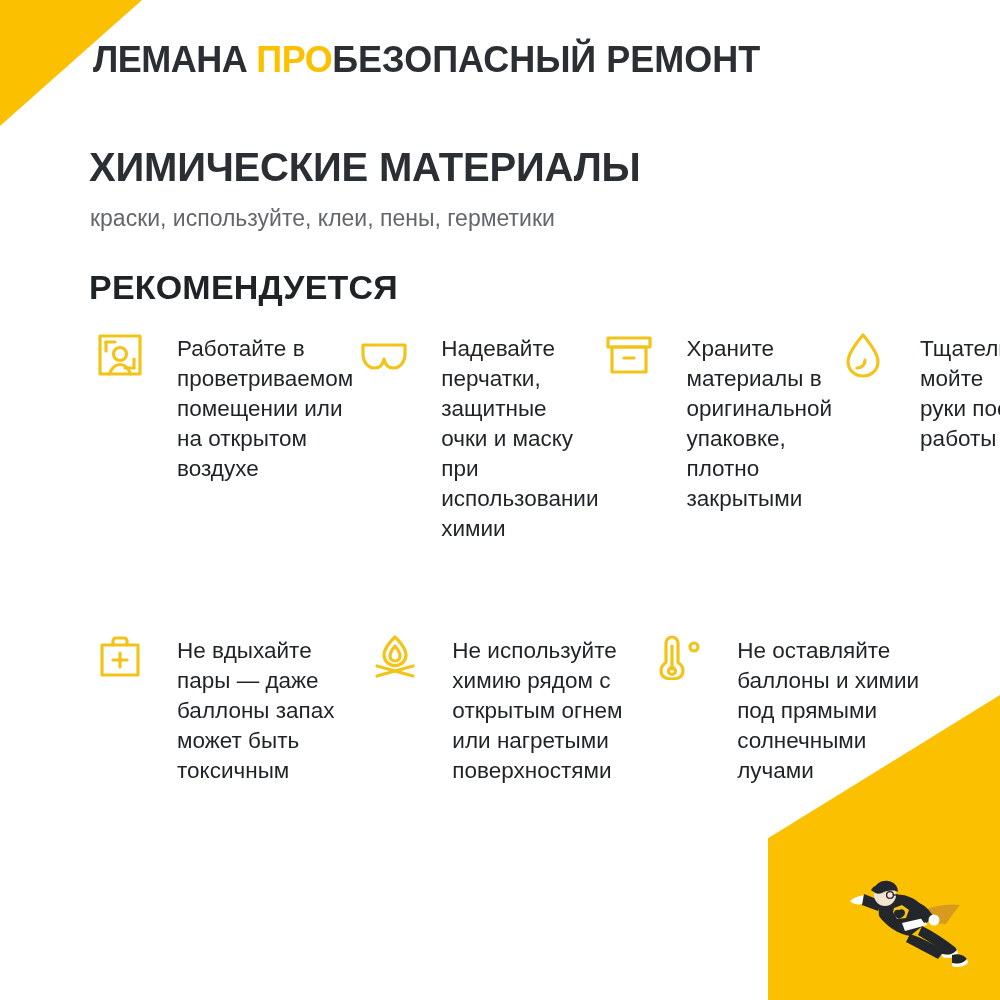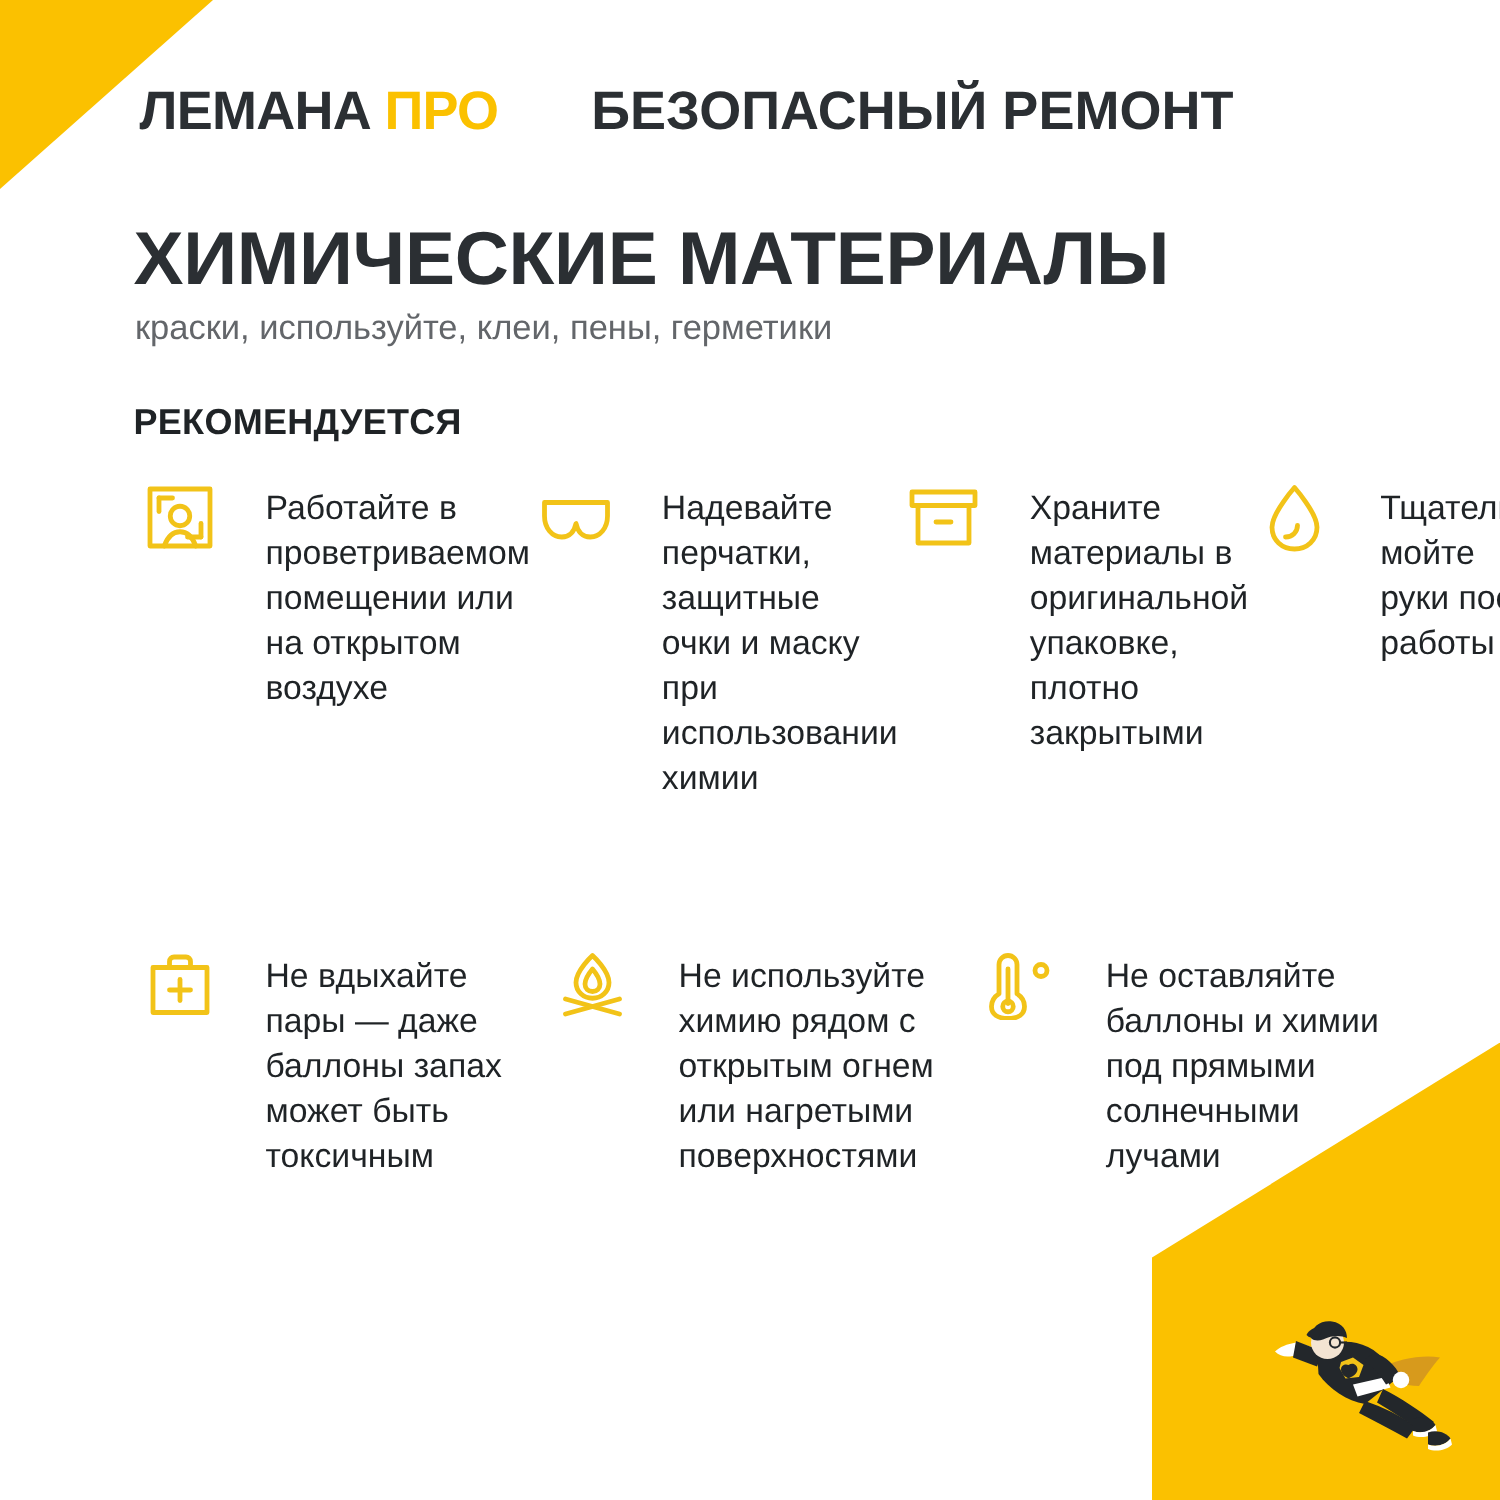--- a/index.html
+++ b/index.html
@@ -37,47 +37,46 @@
   }
 
   
   .header {
     position: absolute;
     top: 42px;
     left: 93px;
     right: 60px;
     height: 50px;
     display: flex;
-    align-items: flex-end;
+    align-items: flex-start;
   }
   .logo {
     font-size: 36px;
     font-weight: 800;
     letter-spacing: -0.5px;
     white-space: nowrap;
     line-height: 1;
   }
   .logo .logo-main { color: #2B2F33; }
   .logo .logo-pro { color: #FBC100; margin-left: 9px; }
   .header-title {
-    margin-left: 62px;
     font-size: 36px;
     font-weight: 800;
     color: #2B2F33;
     letter-spacing: 0px;
     white-space: nowrap;
     line-height: 1;
   }
 
   
   .page-title {
     position: absolute;
     top: 146px;
     left: 89px;
-    font-size: 50px;
+    font-size: 40px;
     font-weight: 800;
     color: #2B2F33;
     letter-spacing: -0.2px;
     line-height: 1.05;
   }
   .page-subtitle {
     position: absolute;
     top: 205px;
     left: 90px;
     font-size: 23px;
@@ -85,21 +84,21 @@
     color: #63666A;
     line-height: 1.2;
   }
 
   
   .section { position: absolute; left: 89px; width: 840px; }
   .section-recommended { top: 270px; }
   .section-not-recommended { top: 630px; }
 
   .section-heading {
-    font-size: 24px;
+    font-size: 34px;
     font-weight: 800;
     color: #1F2326;
     letter-spacing: 0.2px;
     margin: 0 0 24px 0;
     line-height: 1;
   }
 
   .item-list { display: flex; flex-direction: row; }
   .item {
     display: flex;

